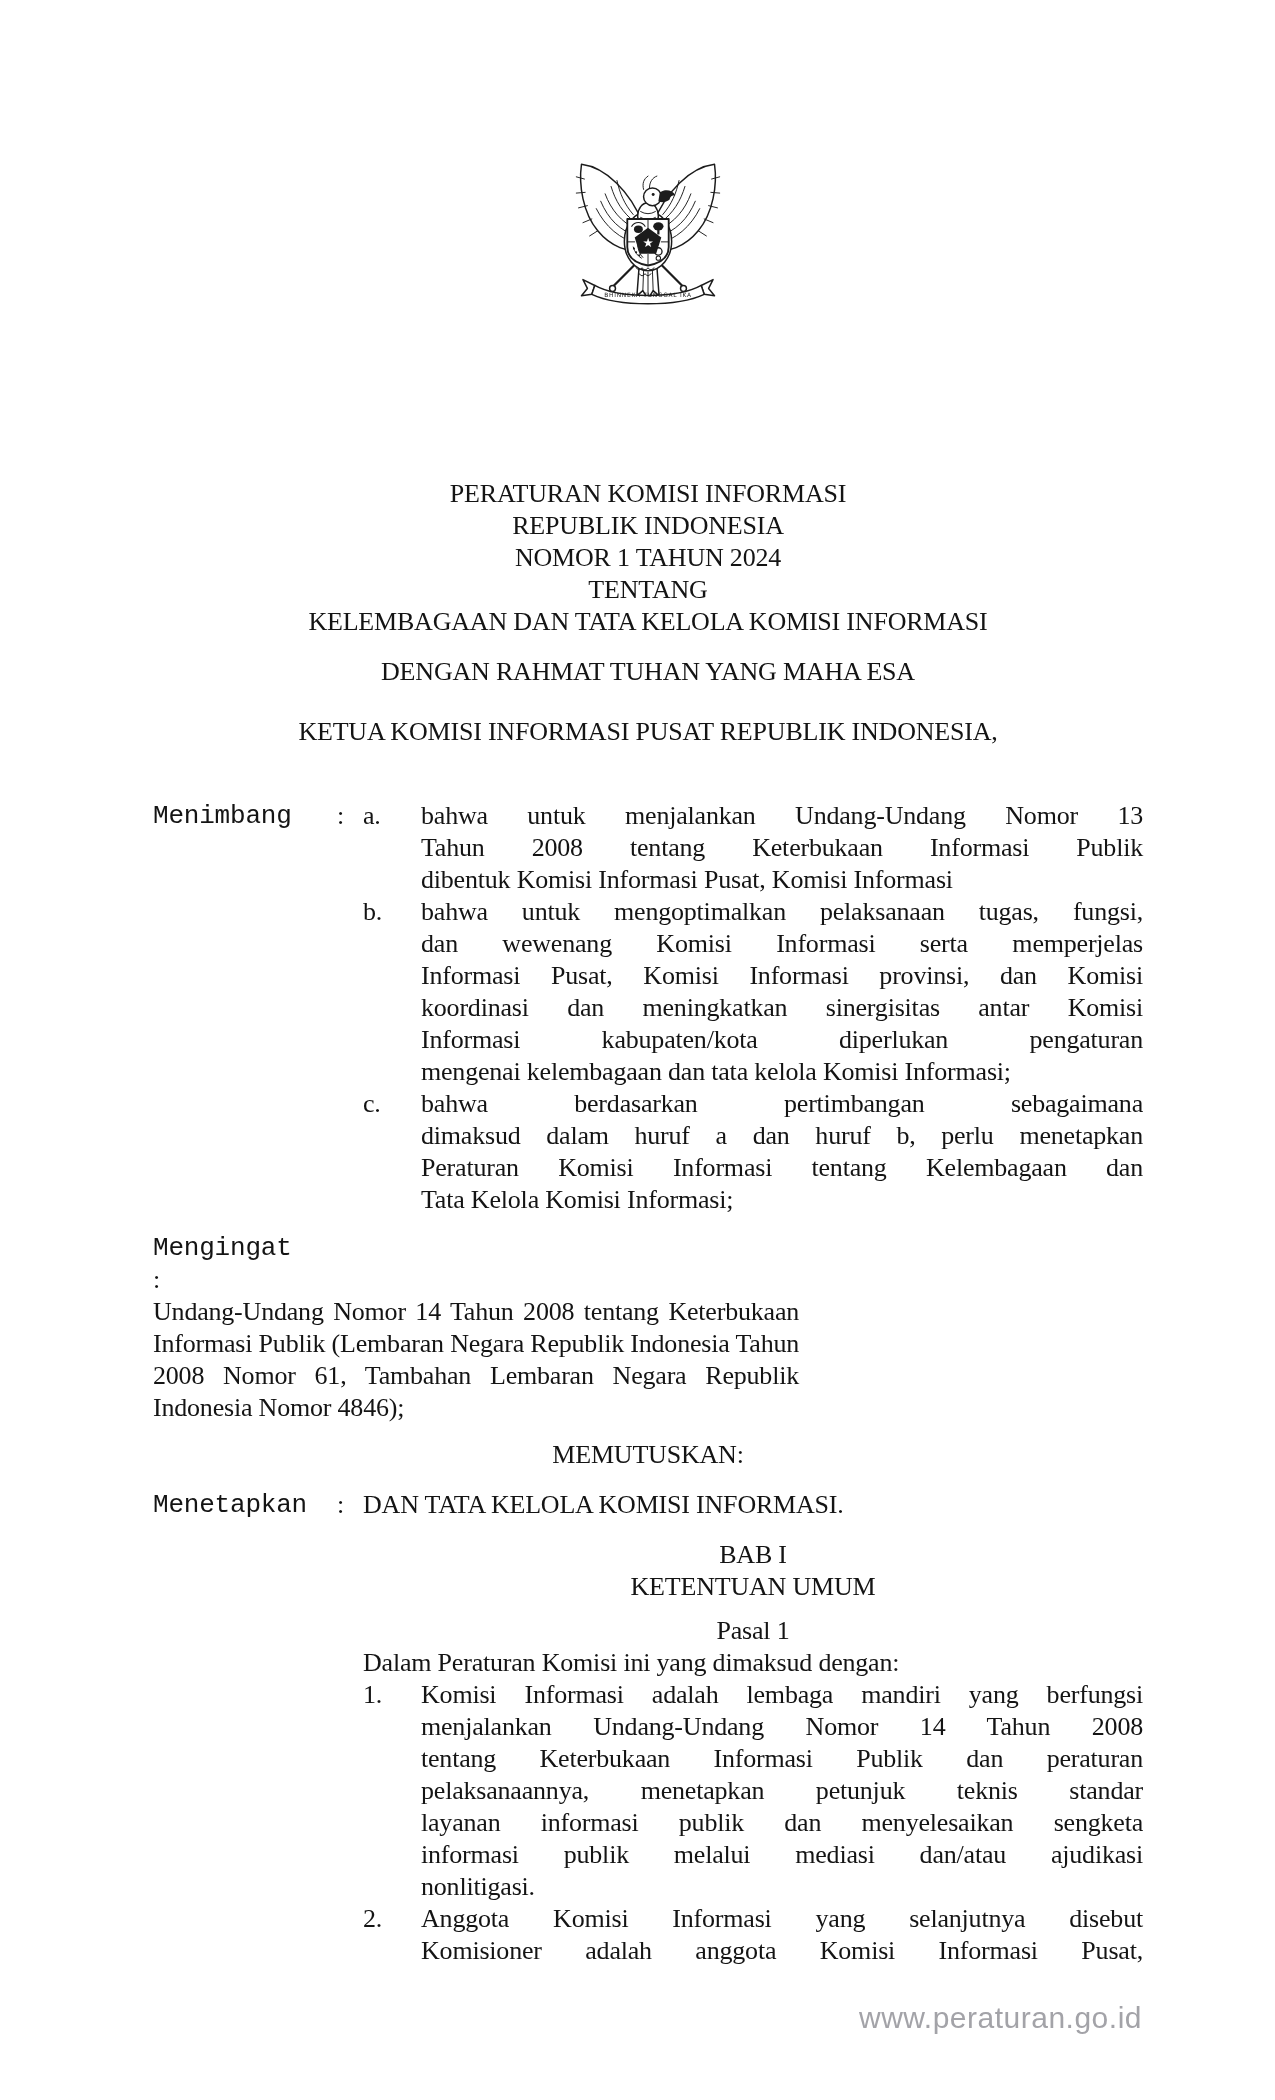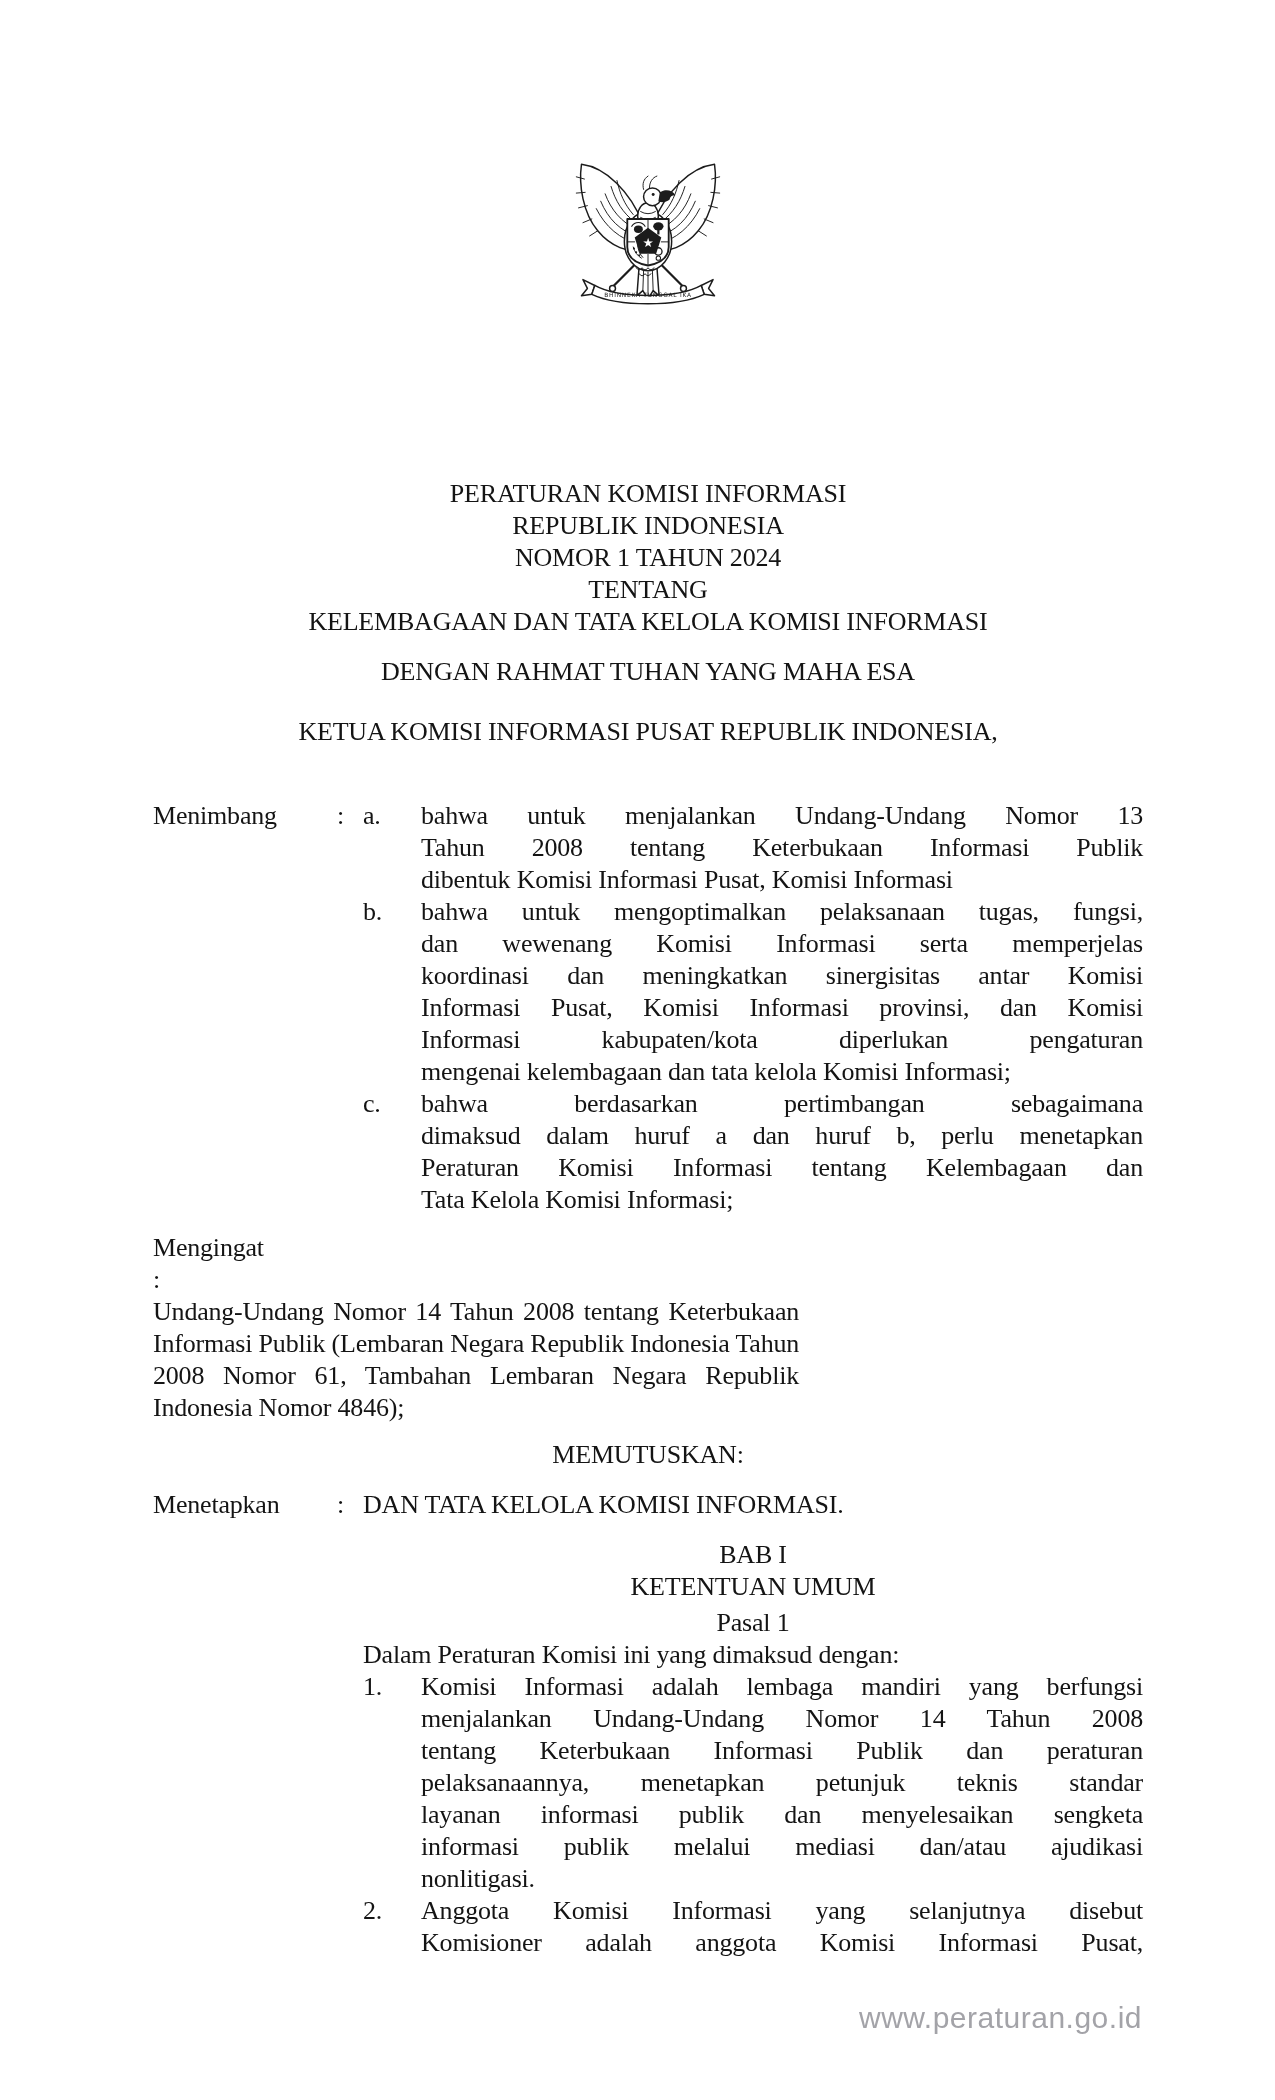--- a/index.html
+++ b/index.html
@@ -14,32 +14,32 @@
     overflow:hidden;
   }
   .content{margin-left:153px;width:990px;}
   .emblem-wrap{width:170px;margin:148px auto 0;height:170px;}
   .title-block{margin-top:160px;}
   .line{height:32px;white-space:nowrap;}
   .center{text-align:center;}
   .invocation{margin-top:18px;}
   .authority{margin-top:28px;}
   .clause{display:flex;align-items:flex-start;}
-  .clause-label{width:184px;flex:none;}
+  .clause-label{width:184px;flex:none;font-family:Liberation Mono, monospace;}
   .clause-colon{width:26px;flex:none;}
   .clause-body{flex:1;min-width:0;}
   .considering{margin-top:52px;}
   .remembering{margin-top:16px;flex-direction:column;}
   .deciding{margin-top:15px;}
   .enacting{margin-top:18px;}
   .item{display:flex;align-items:flex-start;}
   .marker{width:58px;flex:none;}
   .item-text{flex:1;min-width:0;}
   .pasal-col{margin-left:210px;width:780px;margin-top:18px;}
-  .pasal-head{margin-top:4px;font-family:Liberation Serif, serif;}
+  .pasal-head{margin-top:12px;font-family:Liberation Serif, serif;}
   
   .jl{height:32px;}
   .center-lines .jl{text-align:center;}
   .jpar .jl{text-align:justify;text-align-last:justify;}
   .jpar .jl:last-child{text-align-last:left;}
   .jpar[data-continues="true"] .jl:last-child{text-align-last:justify;}
   .watermark{
     position:absolute;top:2000px;right:133px;
     font-family:"Liberation Sans","DejaVu Sans",sans-serif;
     font-size:30px;line-height:36px;letter-spacing:0.5px;
@@ -145,22 +145,22 @@
               <div class="jl">bahwa untuk menjalankan Undang-Undang Nomor 13</div>
               <div class="jl">Tahun 2008 tentang Keterbukaan Informasi Publik</div>
               <div class="jl">dibentuk Komisi Informasi Pusat, Komisi Informasi</div>
             </div>
         </div>
         <div class="item">
           <div class="marker">b.</div>
           <div class="item-text jpar">
               <div class="jl">bahwa untuk mengoptimalkan pelaksanaan tugas, fungsi,</div>
               <div class="jl">dan wewenang Komisi Informasi serta memperjelas</div>
+              <div class="jl">Informasi Pusat, Komisi Informasi provinsi, dan Komisi</div>
               <div class="jl">koordinasi dan meningkatkan sinergisitas antar Komisi</div>
-              <div class="jl">Informasi Pusat, Komisi Informasi provinsi, dan Komisi</div>
               <div class="jl">Informasi kabupaten/kota diperlukan pengaturan</div>
               <div class="jl">mengenai kelembagaan dan tata kelola Komisi Informasi;</div>
             </div>
         </div>
         <div class="item">
           <div class="marker">c.</div>
           <div class="item-text jpar">
               <div class="jl">bahwa berdasarkan pertimbangan sebagaimana</div>
               <div class="jl">dimaksud dalam huruf a dan huruf b, perlu menetapkan</div>
               <div class="jl">Peraturan Komisi Informasi tentang Kelembagaan dan</div>

